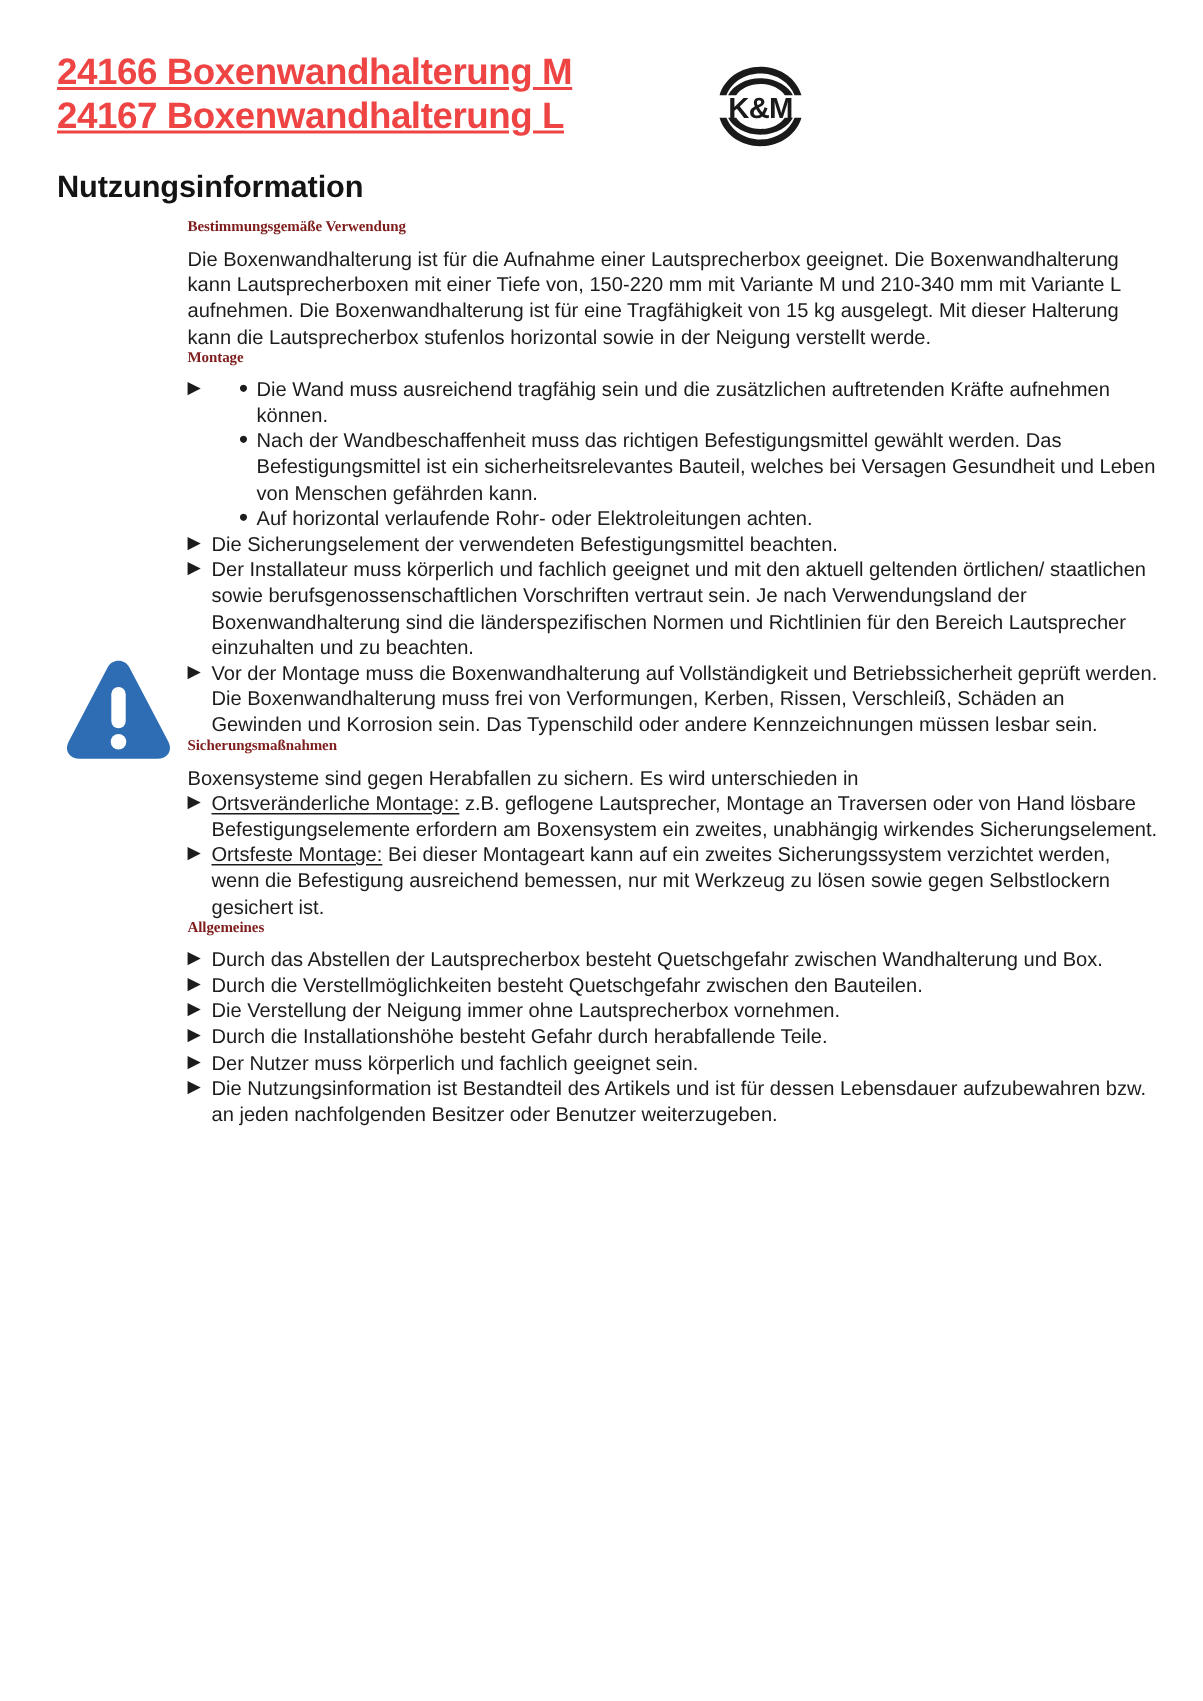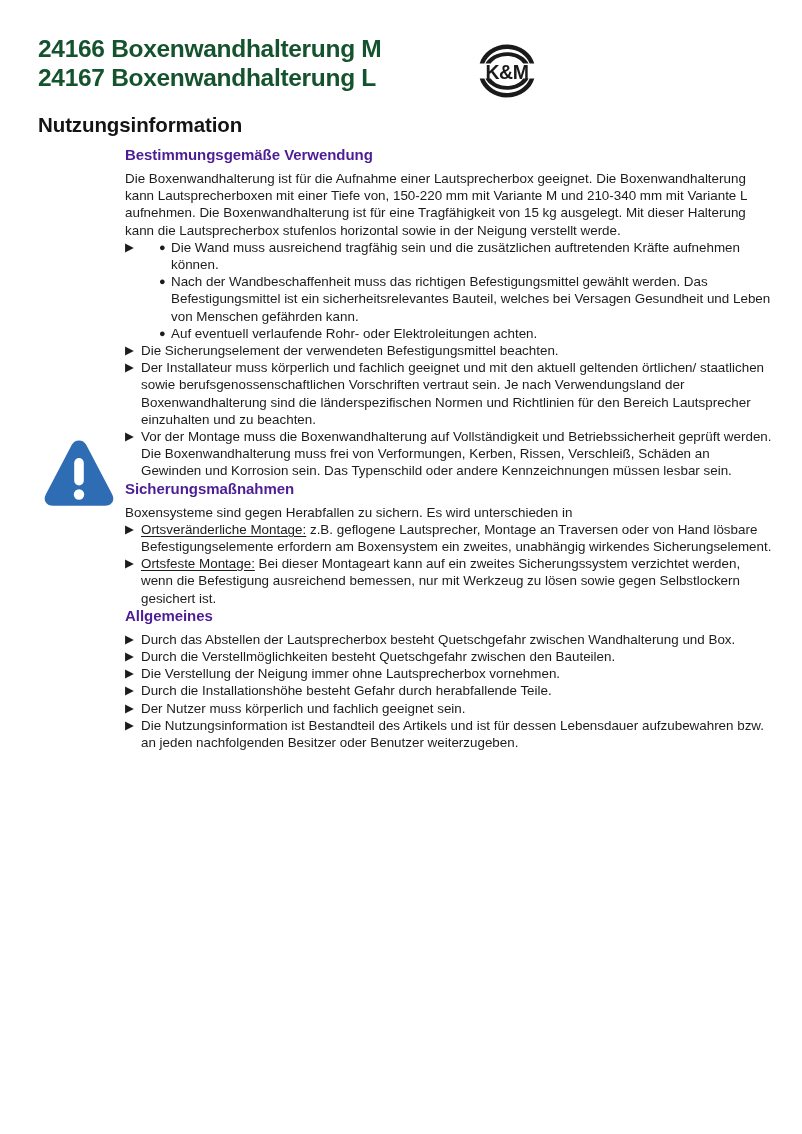--- a/index.html
+++ b/index.html
@@ -36,21 +36,22 @@
     position: absolute;
     left: 0;
     top: 0;
   }
   .doc-title {
     font-size: 24.5px;
     font-weight: bold;
     line-height: 29px;
     letter-spacing: -0.3px;
     white-space: nowrap;
-    color: #14532d;
+    color: #ef4444;
+    text-decoration: underline;
   }
 
   
   .logo {
     position: absolute;
     left: 432px;
     top: 6px;
     width: 330px;
     height: 62px;
   }
@@ -97,25 +98,26 @@
 
   
   .content {
     position: absolute;
     left: 125px;
     top: 146px;
     width: 648px;
   }
 
   h2.section-title {
-    font-size: 15px;
+    font-size: 10px;
     font-weight: bold;
     margin: 0 0 7px 0;
     letter-spacing: -0.05px;
-    color: #4c1d95;
+    color: #7f1d1d;
+    font-family: Liberation Serif, serif;
   }
   .sec-gap-lg { margin-top: 27px; }
   .sec-gap-md { margin-top: 24px; }
 
   p.para {
     font-size: 13.4px;
     line-height: 17.2px;
     margin: 0 0 0 0;
     text-align: left;
     color: #1c1c1c;
@@ -214,35 +216,36 @@
 
   <div class="content">
 
     <section>
       <h2 class="section-title">Bestimmungsgemäße Verwendung</h2>
       <p class="para">Die Boxenwandhalterung ist für die Aufnahme einer Lautsprecherbox geeignet. Die Boxenwandhalterung kann Lautsprecherboxen mit einer Tiefe von, 150-220 mm mit Variante M und 210-340 mm mit Variante L aufnehmen. Die Boxenwandhalterung ist für eine Tragfähigkeit von 15 kg ausgelegt. Mit dieser Halterung kann die Lautsprecherbox stufenlos horizontal sowie in der Neigung verstellt werde.</p>
     </section>
 
 
     <section>
+      <h2 class="section-title sec-gap-md">Montage</h2>
       <ul class="arrow-list">
         <li>
           <span class="marker">▶</span>
           <ul class="dot-list">
             <li>
               <span class="marker">●</span>
               <span>Die Wand muss ausreichend tragfähig sein und die zusätzlichen auftretenden Kräfte aufnehmen können.</span>
             </li>
             <li>
               <span class="marker">●</span>
               <span>Nach der Wandbeschaffenheit muss das richtigen Befestigungsmittel gewählt werden. Das Befestigungsmittel ist ein sicherheitsrelevantes Bauteil, welches bei Versagen Gesundheit und Leben von Menschen gefährden kann.</span>
             </li>
             <li>
               <span class="marker">●</span>
-              <span>Auf eventuell verlaufende Rohr- oder Elektroleitungen achten.</span>
+              <span>Auf horizontal verlaufende Rohr- oder Elektroleitungen achten.</span>
             </li>
           </ul>
         </li>
         <li>
           <span class="marker">▶</span>
           <span>Die Sicherungselement der verwendeten Befestigungsmittel beachten.</span>
         </li>
         <li>
           <span class="marker">▶</span>
           <span>Der Installateur muss körperlich und fachlich geeignet und mit den aktuell geltenden örtlichen/ staatlichen sowie berufsgenossenschaftlichen Vorschriften vertraut sein. Je nach Verwendungsland der Boxenwandhalterung sind die länderspezifischen Normen und Richtlinien für den Bereich Lautsprecher einzuhalten und zu beachten.</span>

